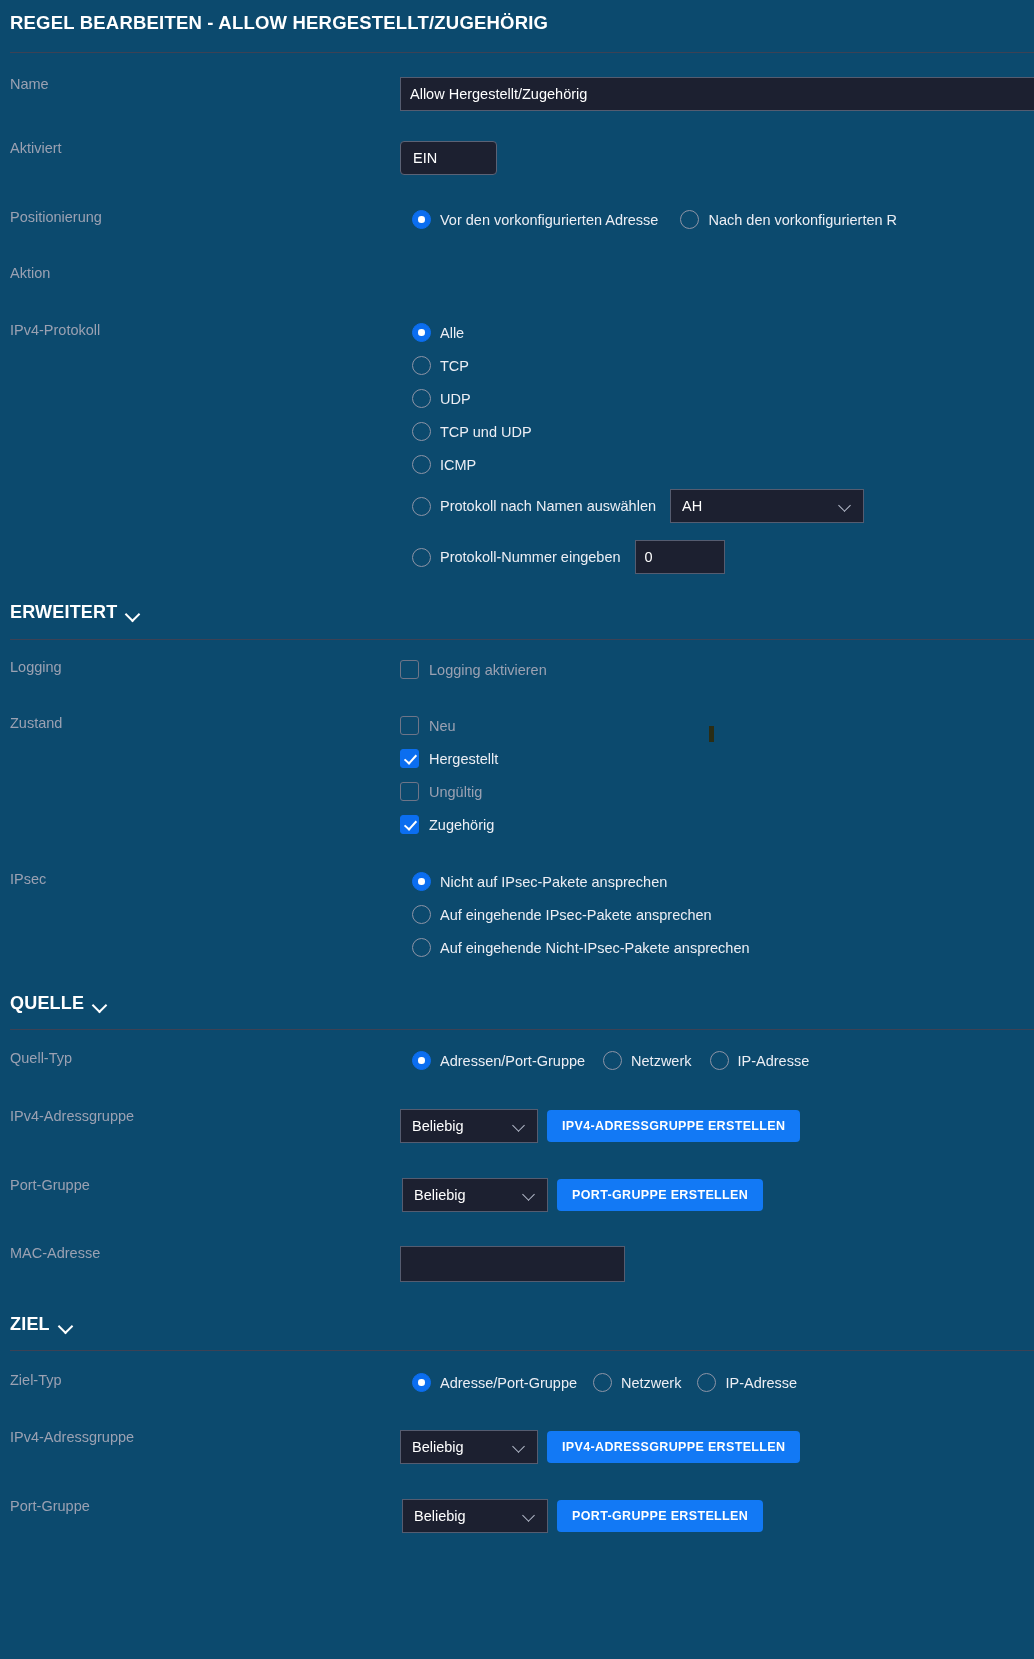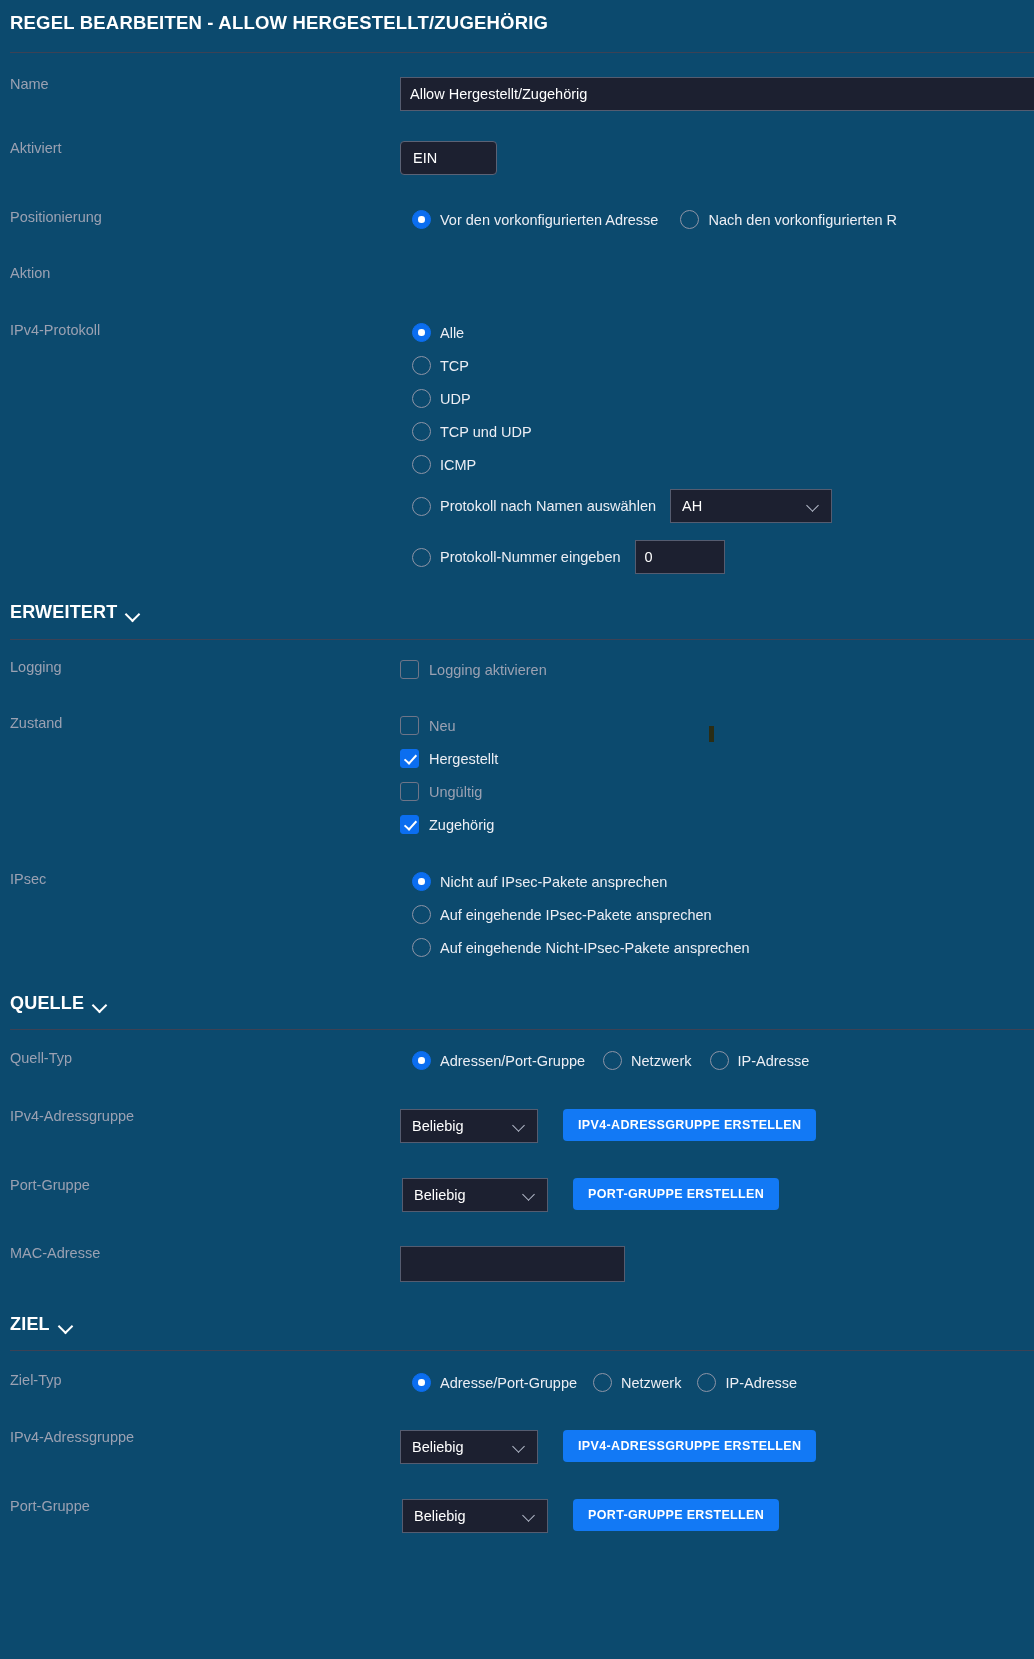--- a/index.html
+++ b/index.html
@@ -182,21 +182,21 @@
     justify-content: space-between;
     border: 1px solid #555c70;
     background: #1c2030;
     color: #ffffff;
     font-size: 14.5px;
     height: 34px;
     padding: 0 10px 0 11px;
     cursor: pointer;
     vertical-align: middle;
   }
-  .sel.proto { width: 162px; }
+  .sel.proto { width: 194px; }
   .sel.beliebig { width: 138px; }
   .sel.beliebig2 { width: 146px; }
   .sel-arrow {
     width: 14px; height: 8px;
     position: relative;
     margin-left: 10px;
     flex: 0 0 14px;
   }
   .sel-arrow::before {
     content: "";
@@ -219,21 +219,21 @@
     font-weight: bold;
     letter-spacing: 0.35px;
     border: none;
     border-radius: 4px;
     height: 32px;
     padding: 0 15px;
     cursor: pointer;
     font-family: "Liberation Sans", sans-serif;
   }
 
-  .ctl-inline { display: flex; align-items: flex-start; gap: 25px; }
+  .ctl-inline { display: flex; align-items: center; gap: 9px; }
 
   
   .artifact {
     position: absolute;
     left: 709px; top: 726px;
     width: 5px; height: 16px;
     background: #2b2d15;
   }
 </style>
 </head>

